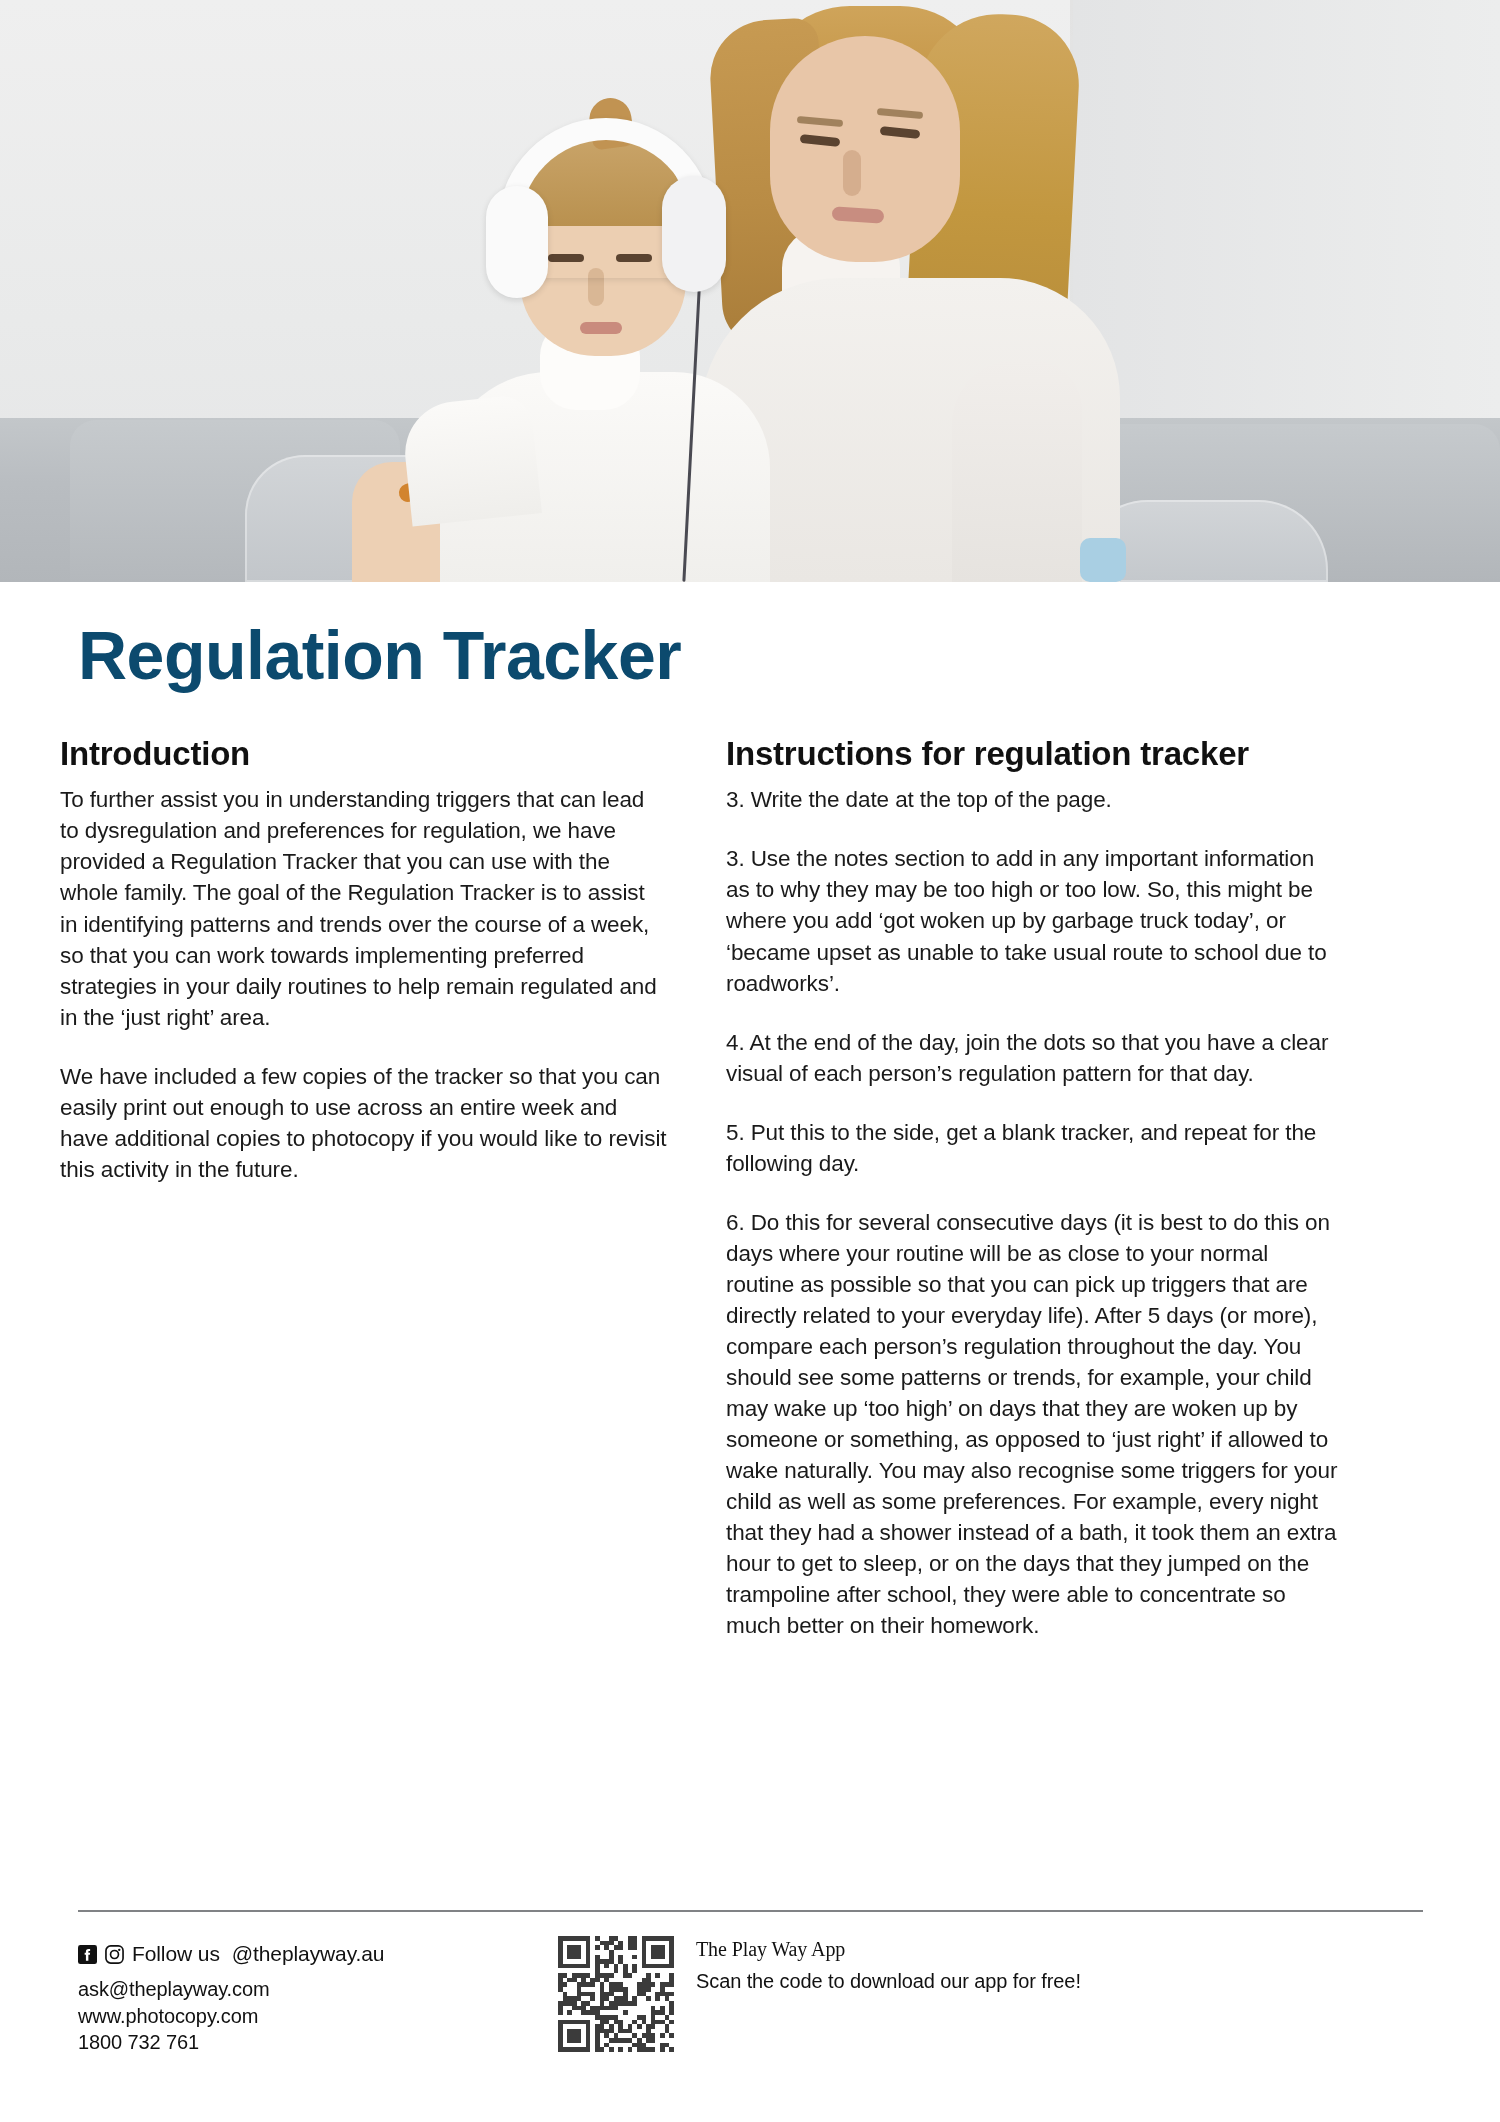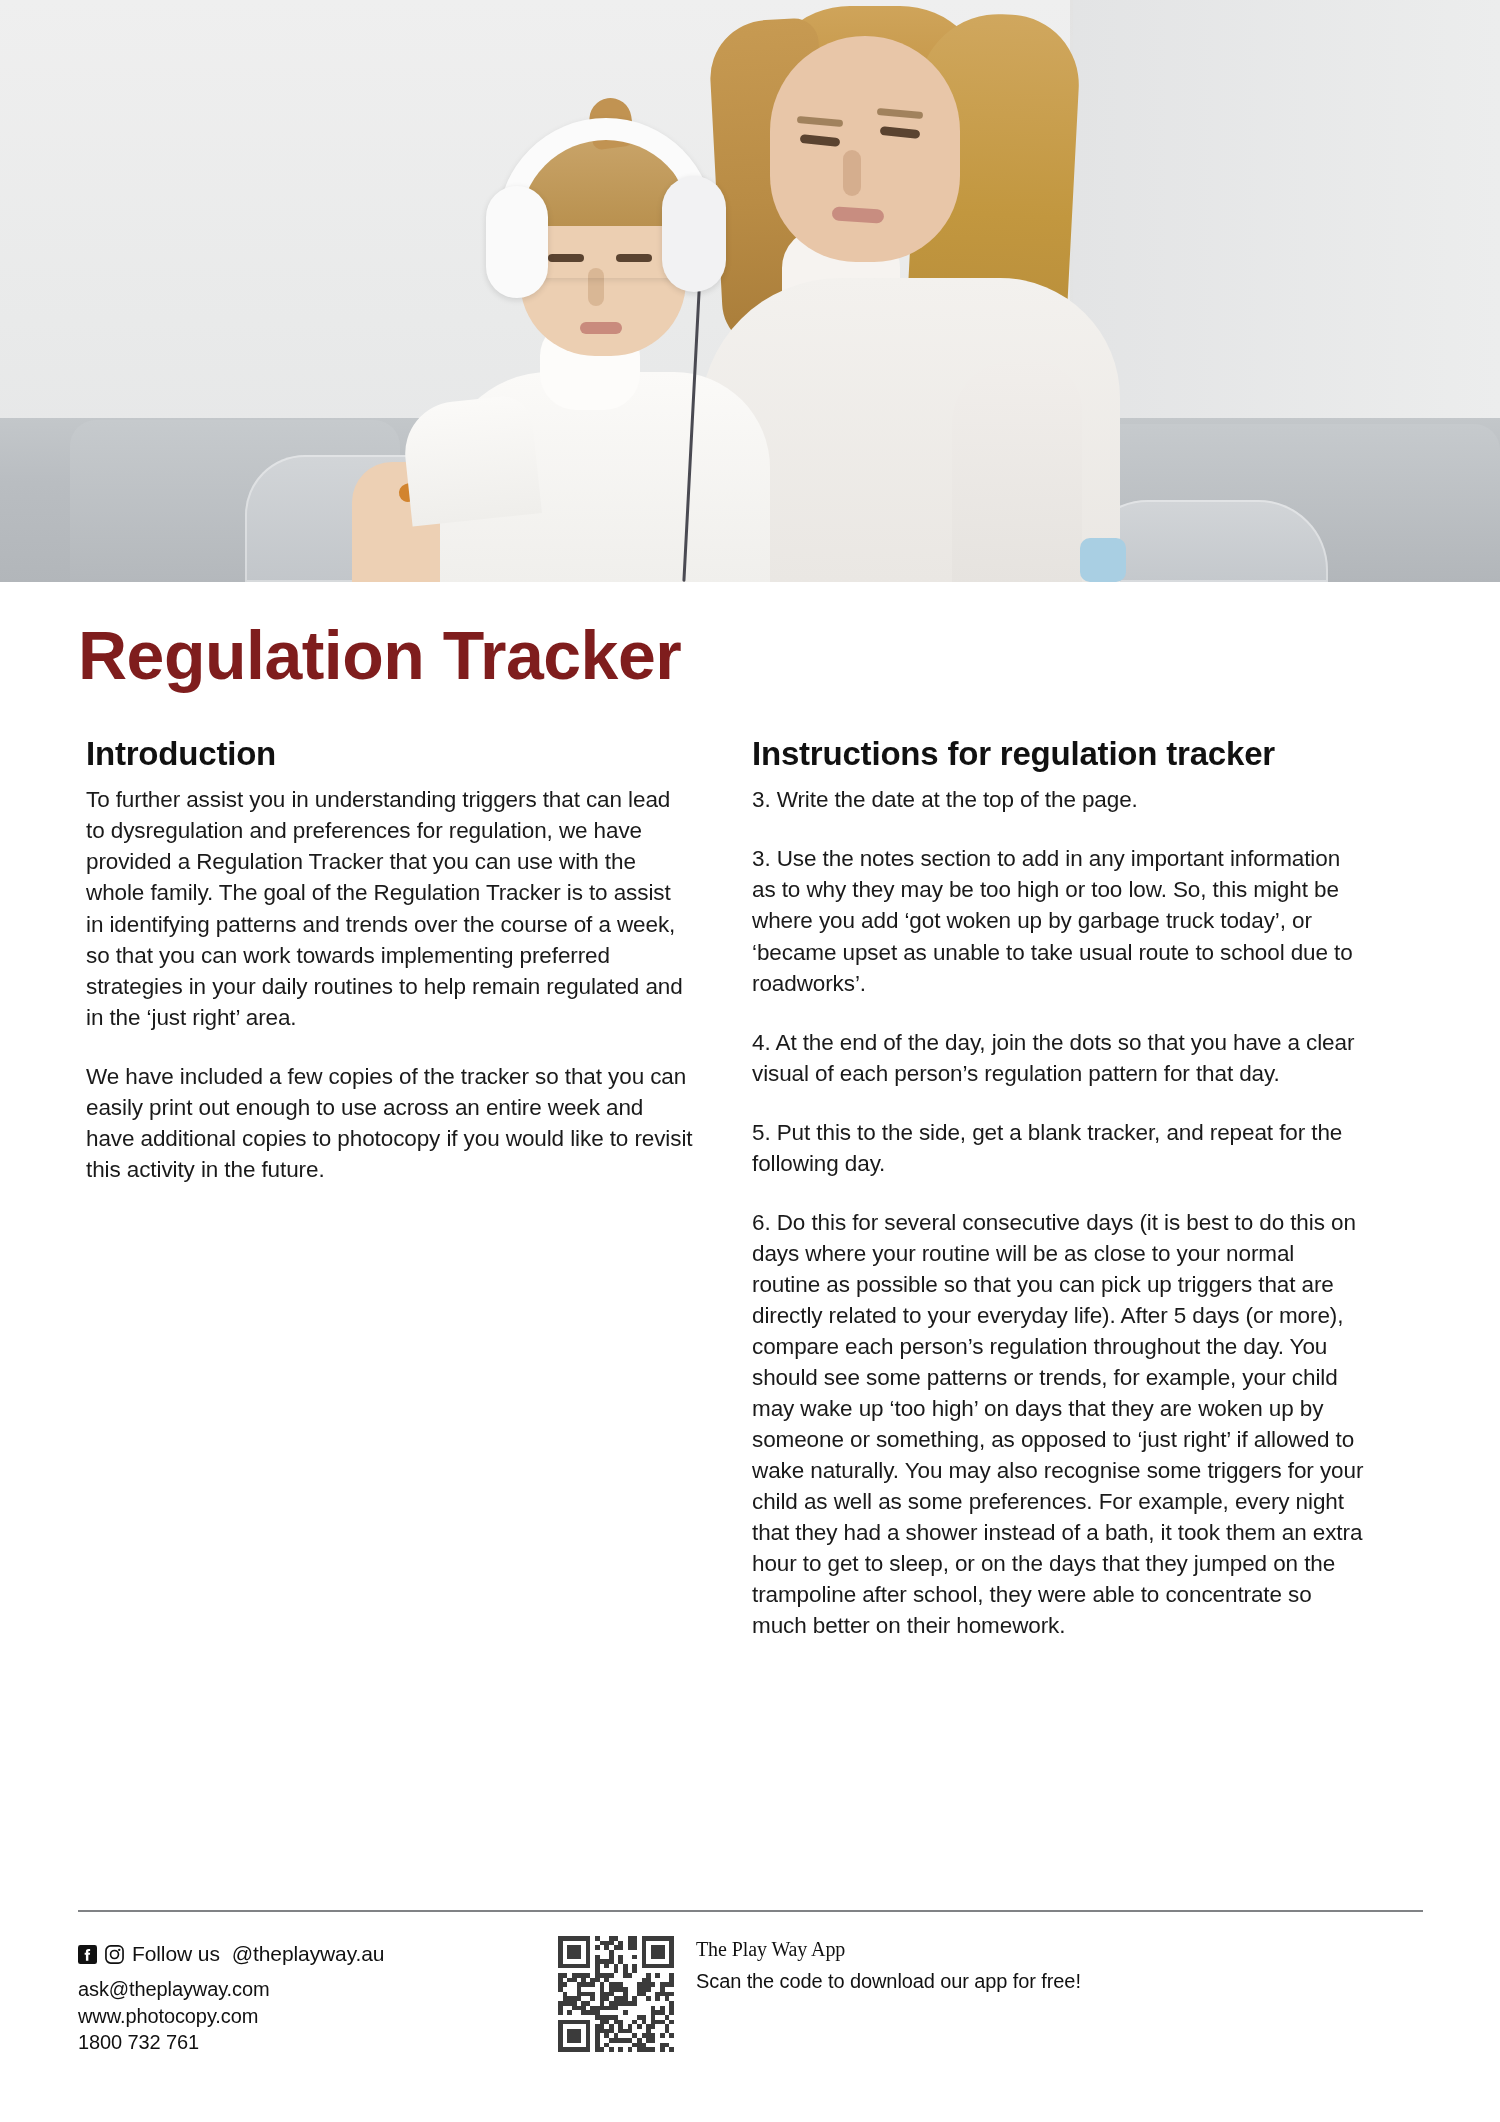--- a/index.html
+++ b/index.html
@@ -245,26 +245,26 @@
     width: 1500px;
   }
 
   .title {
     margin: 0;
     padding: 38px 0 0 78px;
     font-size: 68px;
     line-height: 1.05;
     font-weight: 700;
     letter-spacing: -0.5px;
-    color: #7f1d1d;
+    color: #0c4a6e;
   }
 
   .columns {
     display: flex;
-    padding: 44px 78px 0 86px;
+    padding: 44px 78px 0 60px;
     gap: 58px;
   }
   .col-left  { width: 608px; flex: 0 0 608px; }
   .col-right { width: 616px; flex: 0 0 616px; }
 
   h2.section-heading {
     margin: 0 0 10px 0;
     font-size: 33px;
     line-height: 1.18;
     font-weight: 700;

